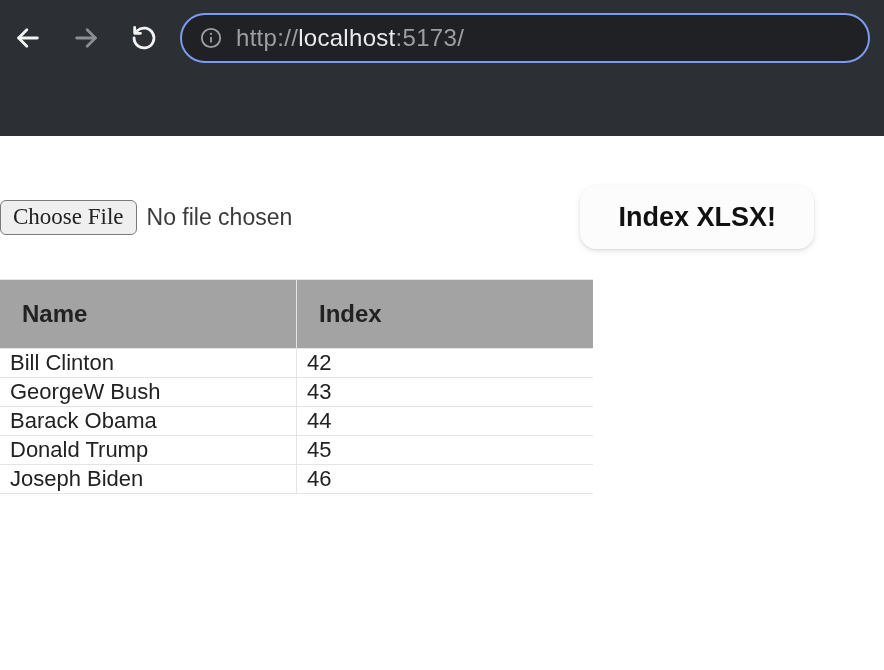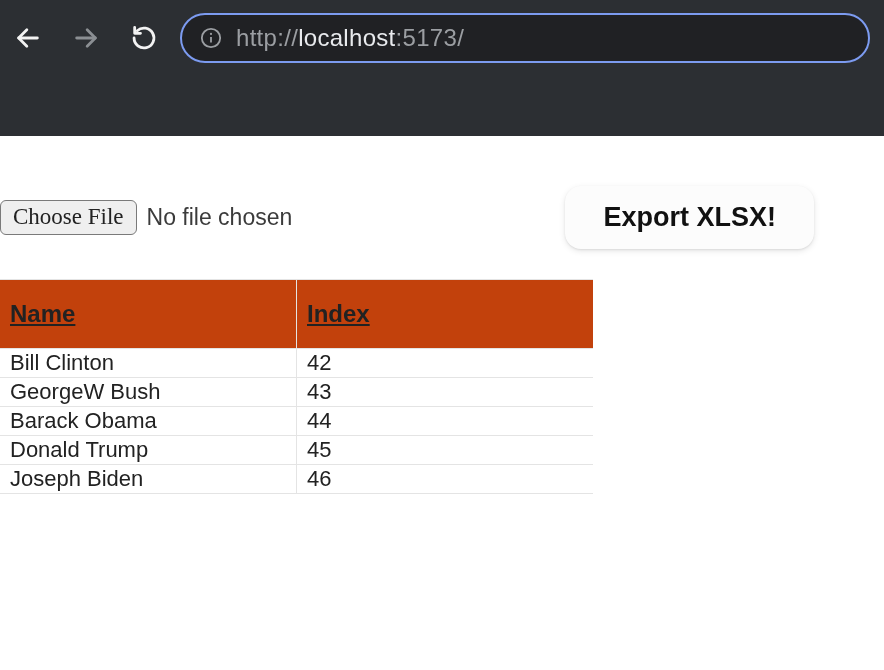--- a/index.html
+++ b/index.html
@@ -114,26 +114,25 @@
     }
     .table {
       width: 100%;
       border-collapse: collapse;
     }
     .table th {
       text-align: left;
       font-size: 24px;
       font-weight: 700;
       color: #222;
-      background: #c2410c;
-      padding: 20px 10px 20px 10px;
+      background: #a3a3a3;
+      padding: 20px 10px 20px 22px;
       border-top: 1px solid #e4e4e4;
       border-bottom: 1px solid #e4e4e4;
       border-right: 1px solid #e4e4e4;
-      text-decoration: underline;
     }
     .table th:last-child {
       border-right: none;
       margin-left: 16px;
     }
     .table td {
       font-size: 22px;
       color: #222;
       padding: 1px 10px;
       border-bottom: 1px solid #e4e4e4;
@@ -188,21 +187,21 @@
 </div>
 <div class="browser-spacer"></div>
 
 <div class="page">
 
   <div class="controls">
     <div class="file-picker">
       <button class="choose-file-btn">Choose File</button>
       <span class="no-file">No file chosen</span>
     </div>
-    <button class="export-btn">Export XLSX!</button>
+    <button class="export-btn">Index XLSX!</button>
   </div>
 
   <div class="table-wrap">
     <table class="table">
       <thead>
         <tr>
           <th class="col-name">Name</th>
           <th class="col-index">Index</th>
         </tr>
       </thead>

